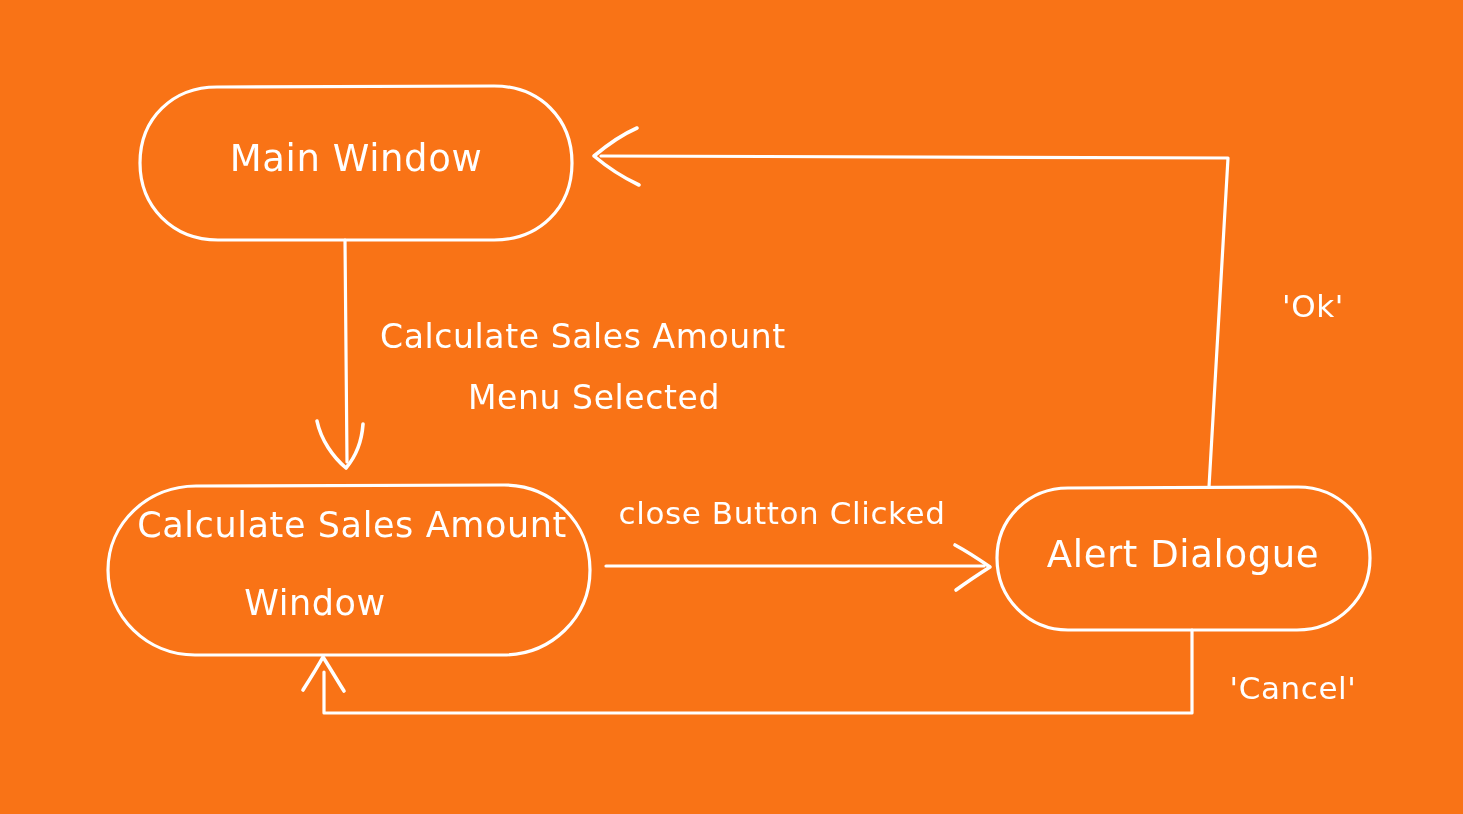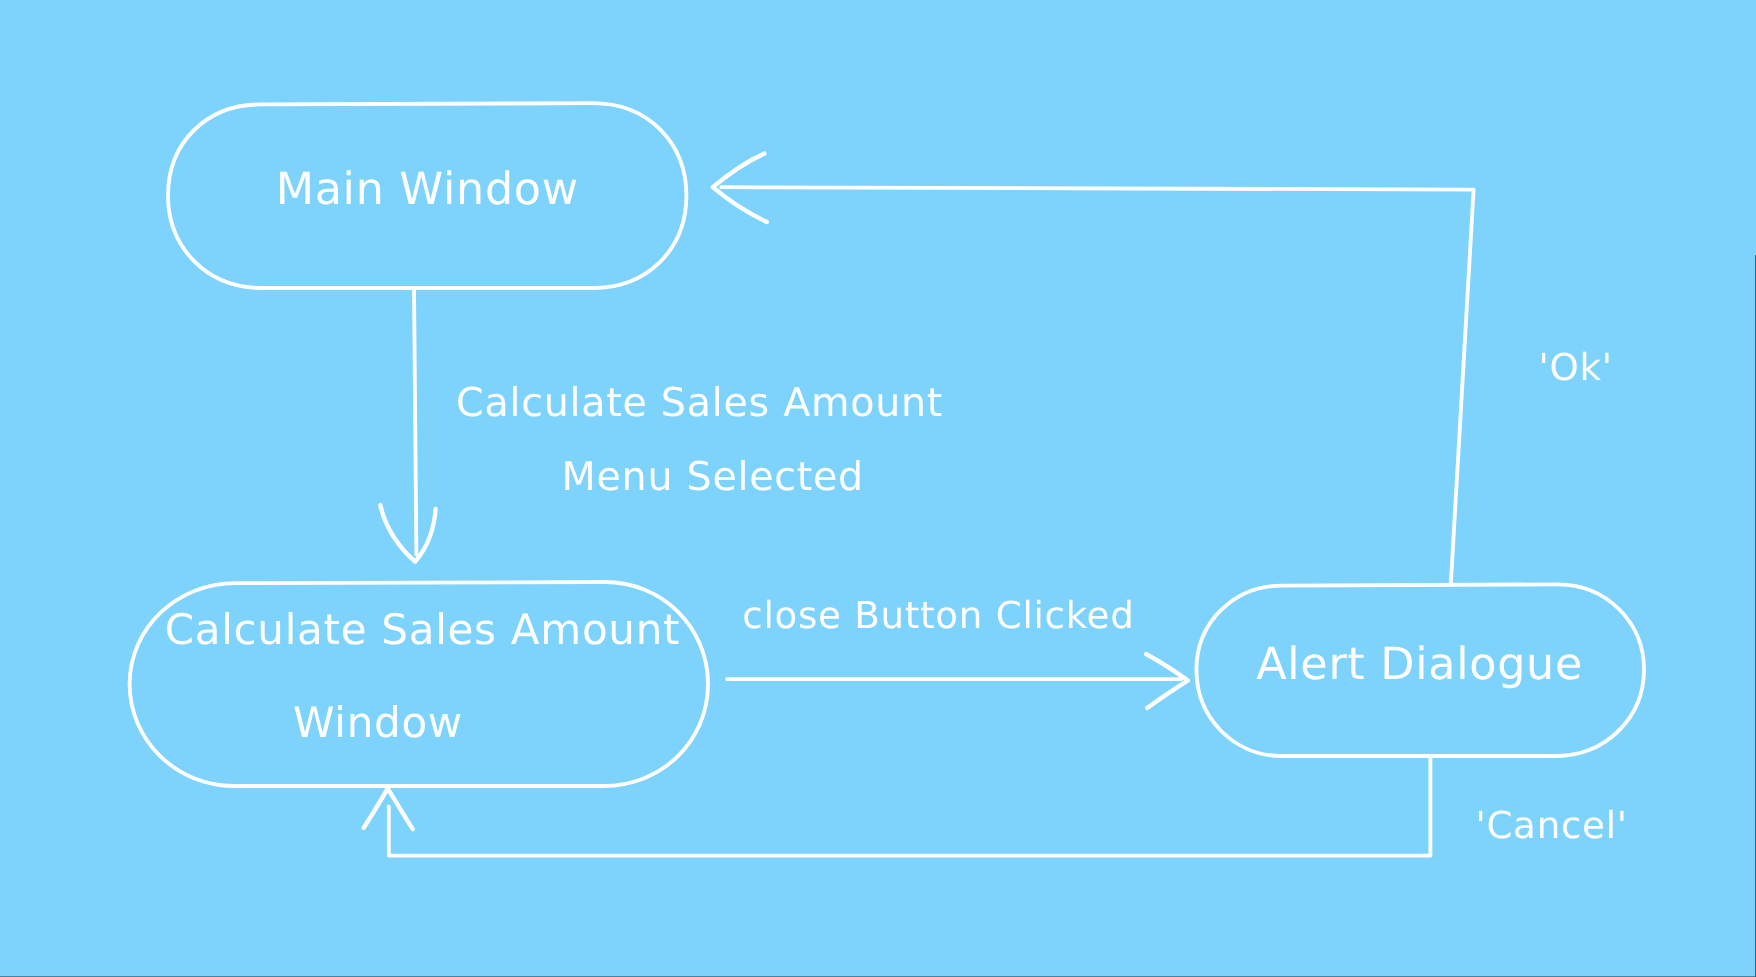--- a/index.html
+++ b/index.html
@@ -10,21 +10,21 @@
   body {
     width: 1463px;
     height: 814px;
     overflow: hidden;
     font-family: "DejaVu Sans", sans-serif;
   }
   #canvas-wrap {
     position: relative;
     width: 1463px;
     height: 814px;
-    background: #7dd3fc;
+    background: #f97316;
   }
   svg.diagram {
     position: absolute;
     top: 0;
     left: 0;
     width: 1463px;
     height: 814px;
     display: block;
   }
   .node-shape {

